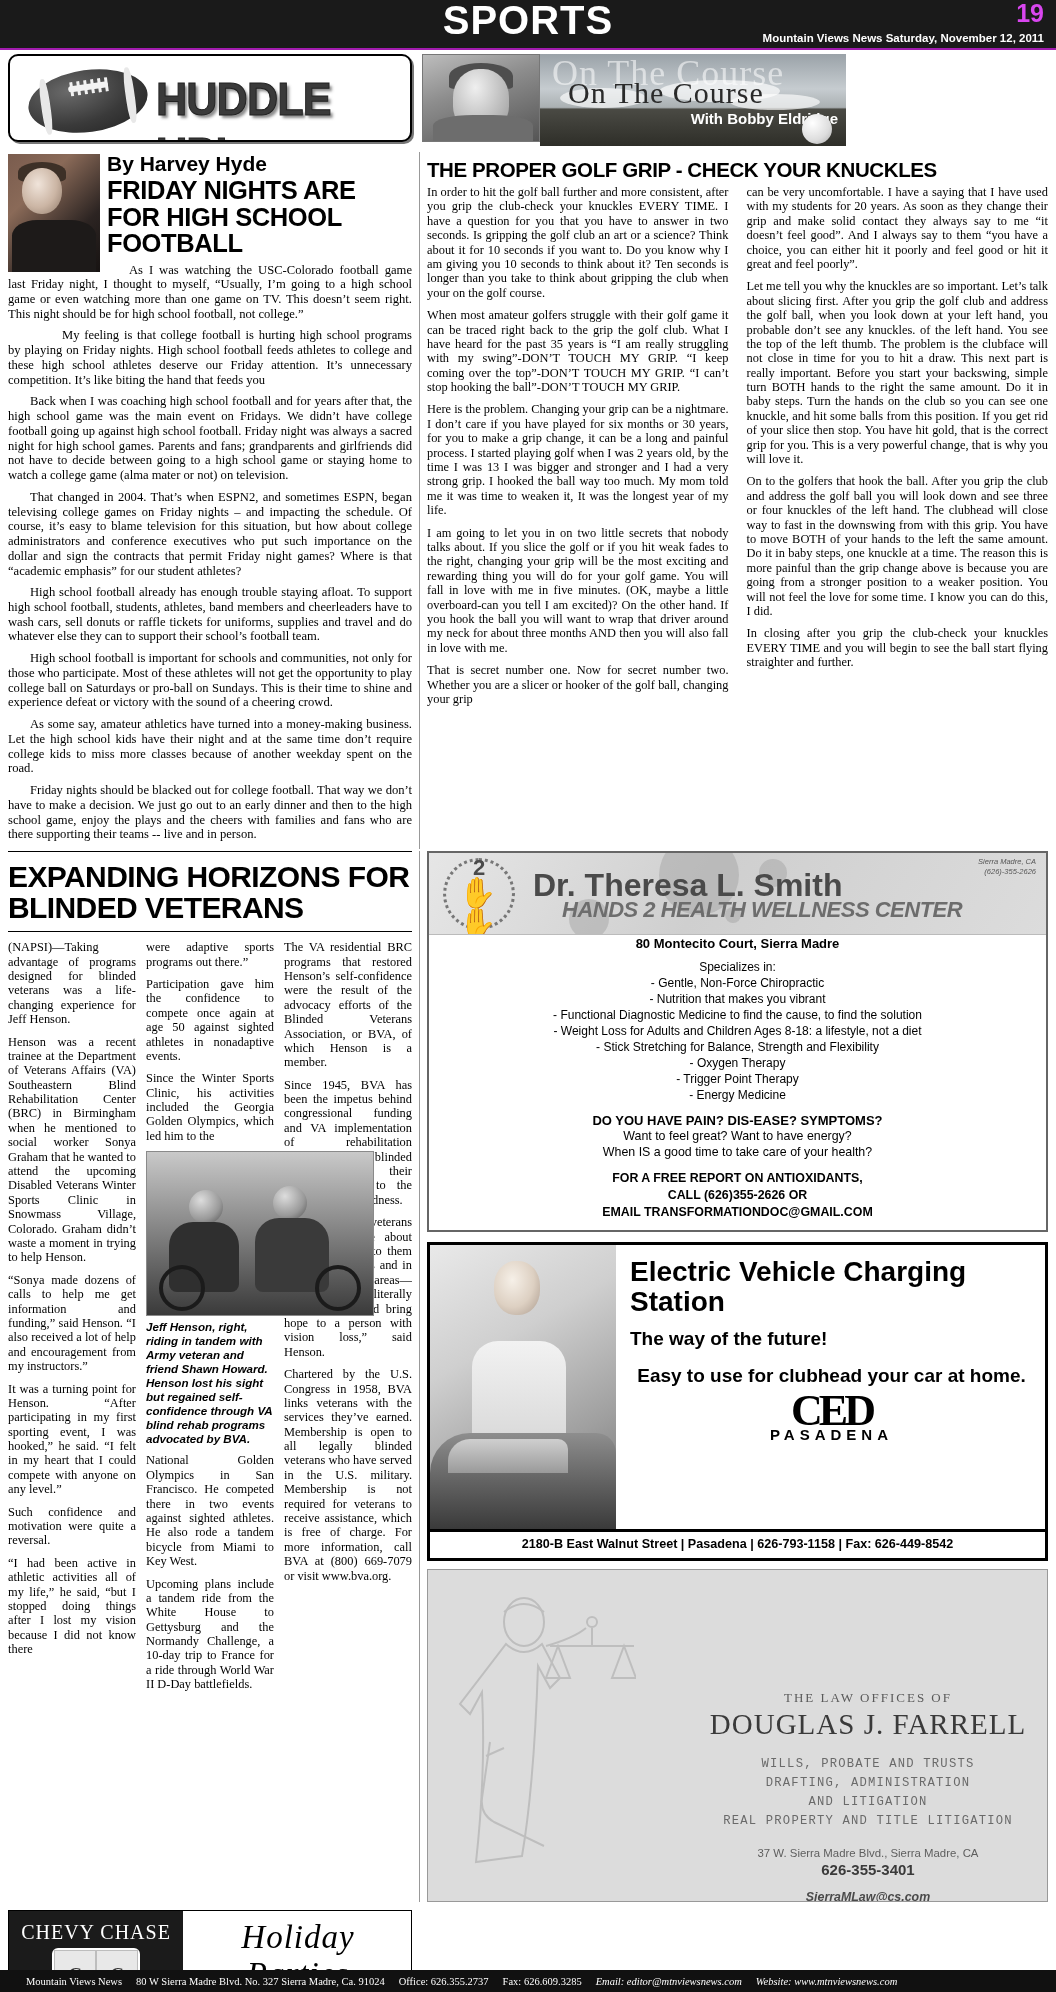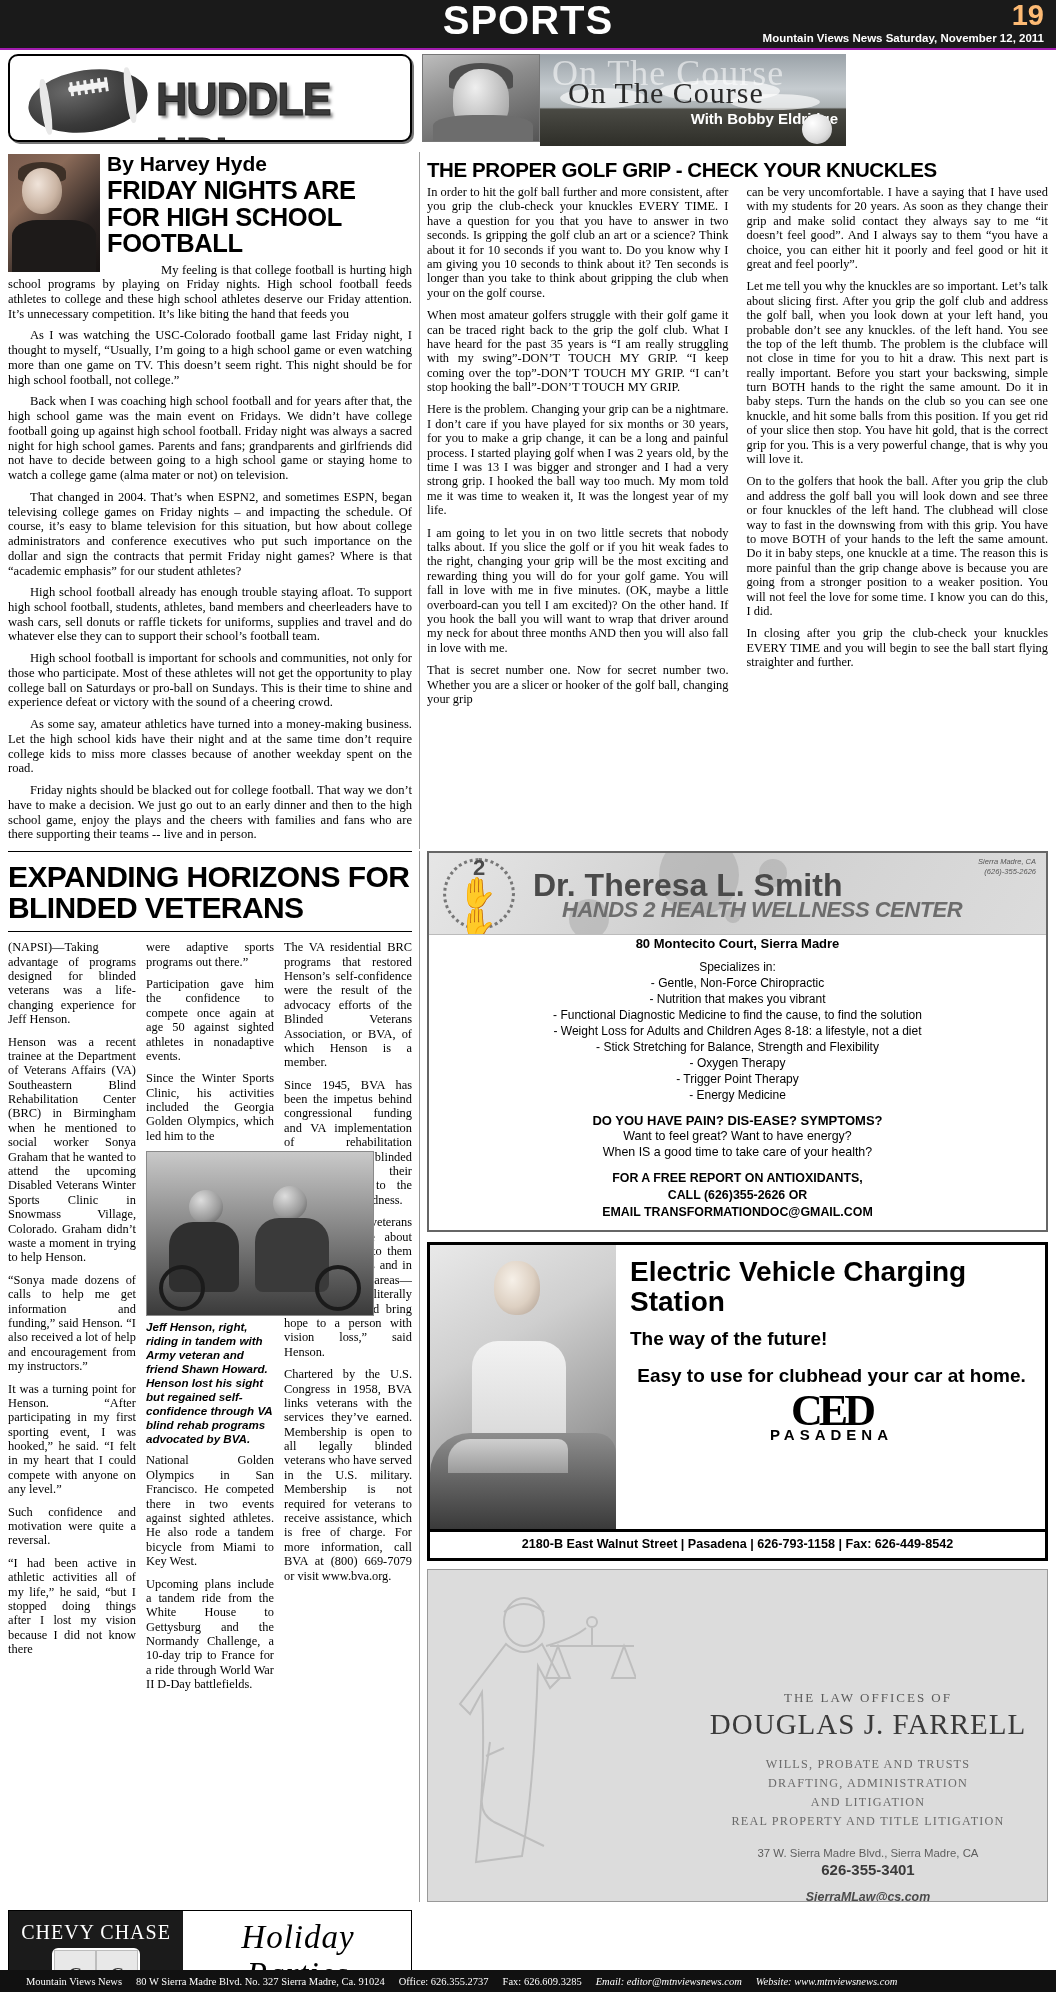--- a/index.html
+++ b/index.html
@@ -26,24 +26,24 @@
     text-align:center;
     color:#fff;
     font-family:"Liberation Sans", sans-serif;
     font-weight:bold;
     font-size:40px;
     letter-spacing:1px;
   }
   .masthead-pageno {
     position:absolute;
     right:12px; top:-1px;
-    color:#fdba74;
+    color:#d946ef;
     font-family:"Liberation Sans", sans-serif;
     font-weight:bold;
-    font-size:29px;
+    font-size:25px;
   }
   .masthead-sub {
     position:absolute;
     right:12px; bottom:4px;
     color:#fff;
     font-family:"Liberation Sans", sans-serif;
     font-weight:bold;
     font-size:11.5px;
   }
 
@@ -367,21 +367,21 @@
   }
   .farrell-txt { position:absolute; right:14px; top:120px; width:330px; text-align:center; }
   .f-pre {
     font-family:"Liberation Serif", serif; font-size:13px; letter-spacing:2px; color:#5a5a5a;
   }
   .f-name {
     font-family:"Liberation Serif", serif; font-size:29px; letter-spacing:1px; color:#3a3a3a;
     margin-top:2px;
   }
   .f-list {
-    font-family:Liberation Serif, serif; font-size:12.2px; letter-spacing:1.2px;
+    font-family:Liberation Mono, monospace; font-size:12.2px; letter-spacing:1.2px;
     color:#6a6a6a; line-height:1.55; margin-top:14px;
   }
   .f-addr {
     font-family:"Liberation Sans", sans-serif; font-size:11.4px; color:#5e5e5e; margin-top:16px;
   }
   .f-phone {
     font-family:"Liberation Sans", sans-serif; font-weight:bold; font-size:15px; color:#3a3a3a; margin-top:2px;
   }
   .f-email {
     font-family:"Liberation Sans", sans-serif; font-weight:bold; font-style:italic;
@@ -470,22 +470,22 @@
 
     <div style="width:404px;">
       <div class="harvey">
         <div class="hair2"></div>
           <div class="face"></div>
           <div class="torso"></div>
       </div>
       <div class="byline">By Harvey Hyde</div>
       <div class="headline-black">FRIDAY NIGHTS ARE FOR HIGH SCHOOL FOOTBALL</div>
       <div style="height:6px"></div>
+      <p class="body">As I was watching the USC-Colorado football game last Friday night, I thought to myself, “Usually, I’m going to a high school game or even watching more than one game on TV. This doesn’t seem right. This night should be for high school football, not college.”</p>
       <p class="body" style="text-indent:54px">My feeling is that college football is hurting high school programs by playing on Friday nights. High school football feeds athletes to college and these high school athletes deserve our Friday attention. It’s unnecessary competition. It’s like biting the hand that feeds you</p>
-      <p class="body">As I was watching the USC-Colorado football game last Friday night, I thought to myself, “Usually, I’m going to a high school game or even watching more than one game on TV. This doesn’t seem right. This night should be for high school football, not college.”</p>
       <p class="body">Back when I was coaching high school football and for years after that, the high school game was the main event on Fridays.  We didn’t have college football going up against high school football. Friday night was always a sacred night for high school games. Parents and fans; grandparents and girlfriends did not have to decide between going to a high school game or staying home to watch a college game (alma mater or not) on television.</p>
       <p class="body">That changed in 2004. That’s when ESPN2, and sometimes ESPN, began televising college games on Friday nights – and impacting the schedule. Of course, it’s easy to blame television for this situation, but how about college administrators and conference executives who put such importance on the dollar and sign the contracts that permit Friday night games? Where is that “academic emphasis” for our student athletes?</p>
       <p class="body">High school football already has enough trouble staying afloat. To support high school football, students, athletes, band members and cheerleaders have to wash cars, sell donuts or raffle tickets for uniforms, supplies and travel and do whatever else they can to support their school’s football team.</p>
       <p class="body">High school football is important for schools and communities, not only for those who participate. Most of these athletes will not get the opportunity to play college ball on Saturdays or pro-ball on Sundays. This is their time to shine and experience defeat or victory with the sound of a cheering crowd.</p>
       <p class="body">As some say, amateur athletics have turned into a money-making business. Let the high school kids have their night and at the same time don’t require college kids to miss more classes because of another weekday spent on the road.</p>
       <p class="body">Friday nights should be blacked out for college football. That way we don’t have to make a decision. We just go out to an early dinner and then to the high school game, enjoy the plays and the cheers with families and fans who are there supporting their teams -- live and in person.</p>
     </div>
 
     <div class="vrule"></div>
 

